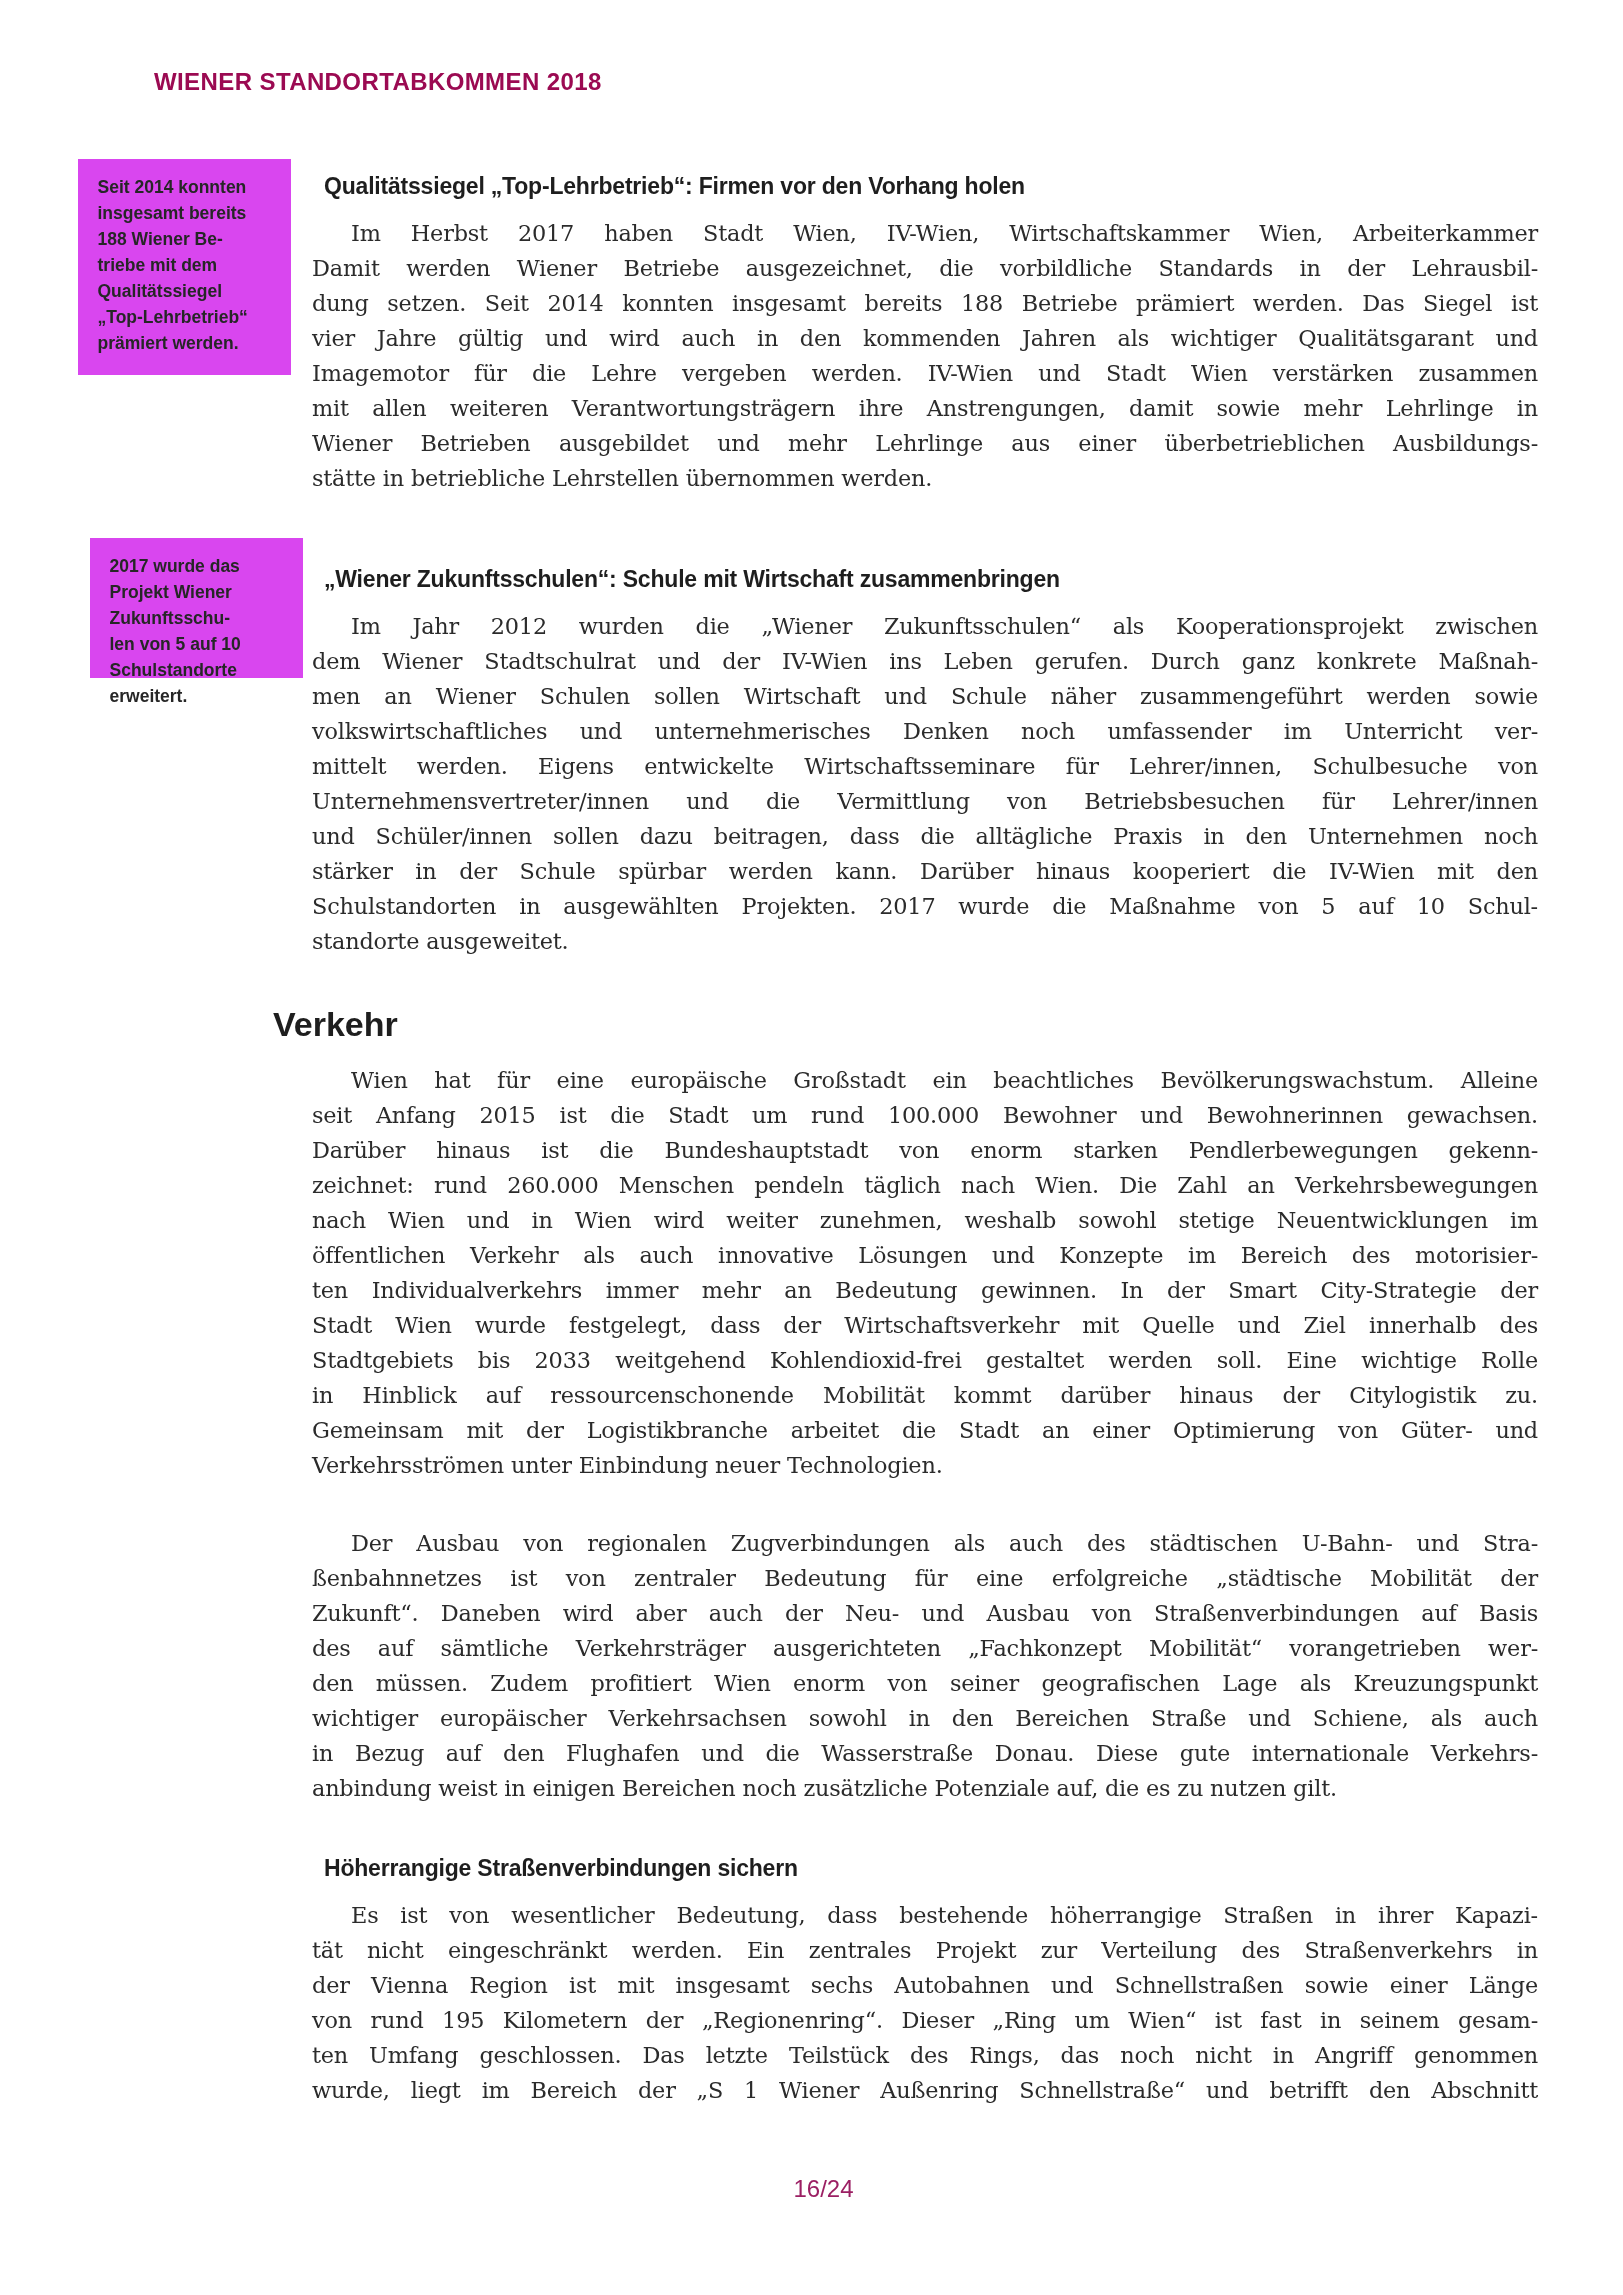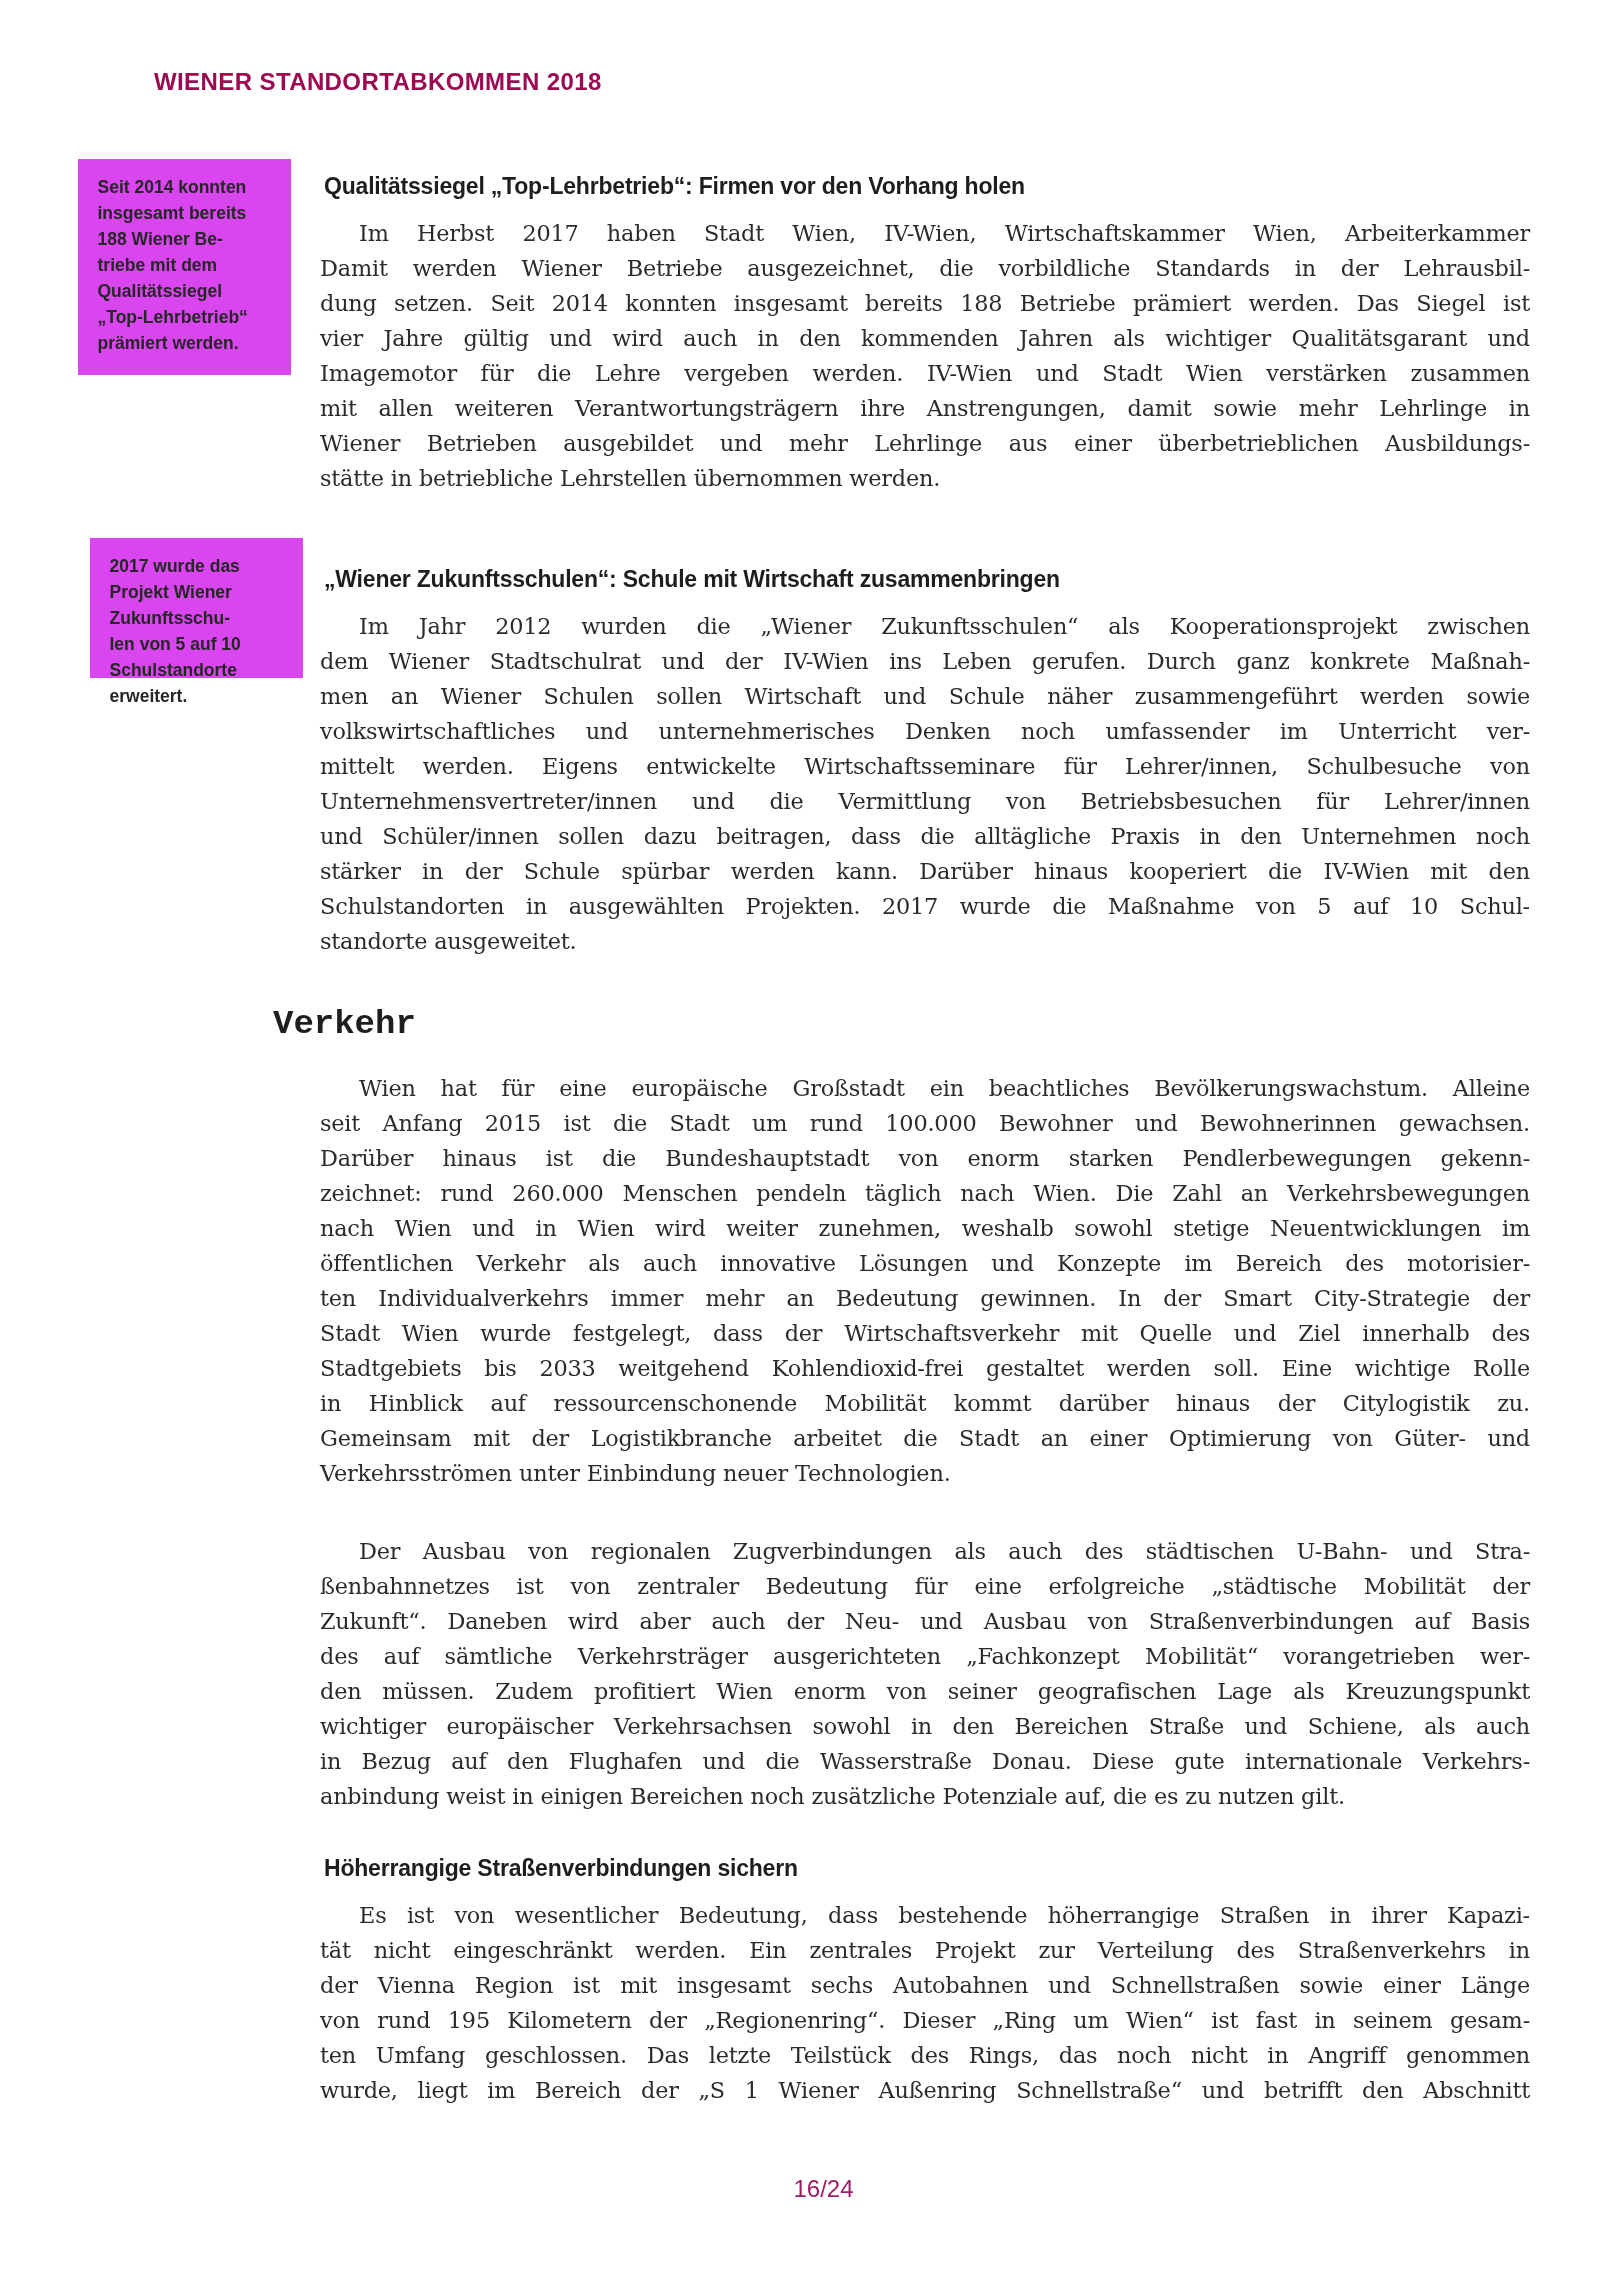--- a/index.html
+++ b/index.html
@@ -19,29 +19,29 @@
   .section {
     position: absolute; left: 312px; width: 1226px;
     font-family: "DejaVu Serif", serif; color: #2b2b2b;
   }
   .subhead {
     font-family: "Liberation Sans", sans-serif; font-weight: bold;
     font-size: 23px; line-height: 36px; color: #1e1e1e; margin: 12px;
     letter-spacing: -0.2px;
   }
   .para {
-    margin: 8px; font-size: 22.4px; line-height: 35px;
+    margin: 0; font-size: 22.4px; line-height: 35px;
     text-indent: 39px; text-align: justify; letter-spacing: -0.2px;
   }
   .para .ln { display: block; text-indent: 0; text-align: justify; text-align-last: justify; white-space: nowrap; }
   .para .ln.first { padding-left: 39px; }
   .para .ln.last { text-align-last: left; }
   .h2 {
     position: absolute; left: 273px; top: 1005px;
-    font-family: Liberation Mono, monospace; font-weight: bold;
+    font-family: Liberation Sans, sans-serif; font-weight: bold;
     font-size: 34px; color: #1e1e1e; margin: 0;
   }
   .footer {
     position: absolute; left: 0; width: 1623px; top: 2175px; text-align: center;
     font-family: "Liberation Sans", sans-serif; font-size: 24px; color: #9b1f63; padding-left: 12px;
   }
 </style>
 </head>
 <body>
 

